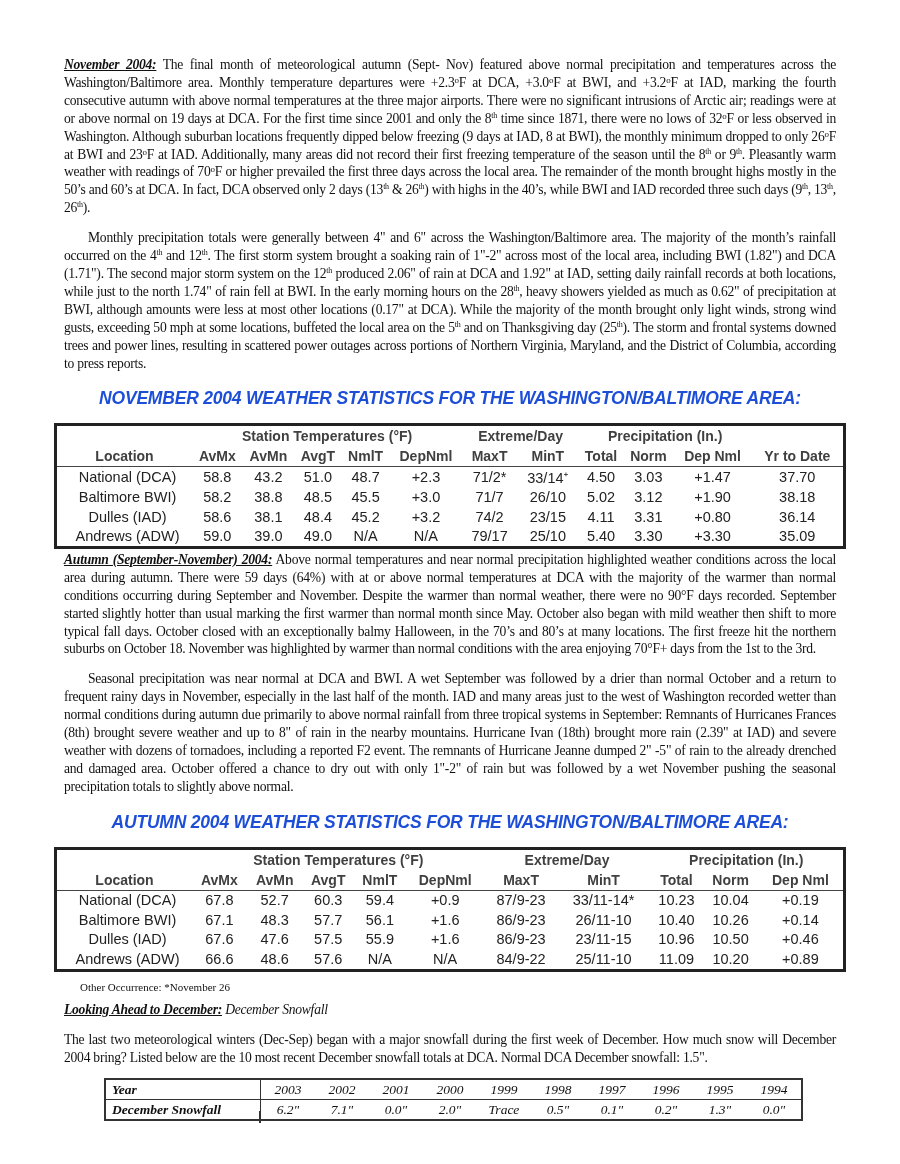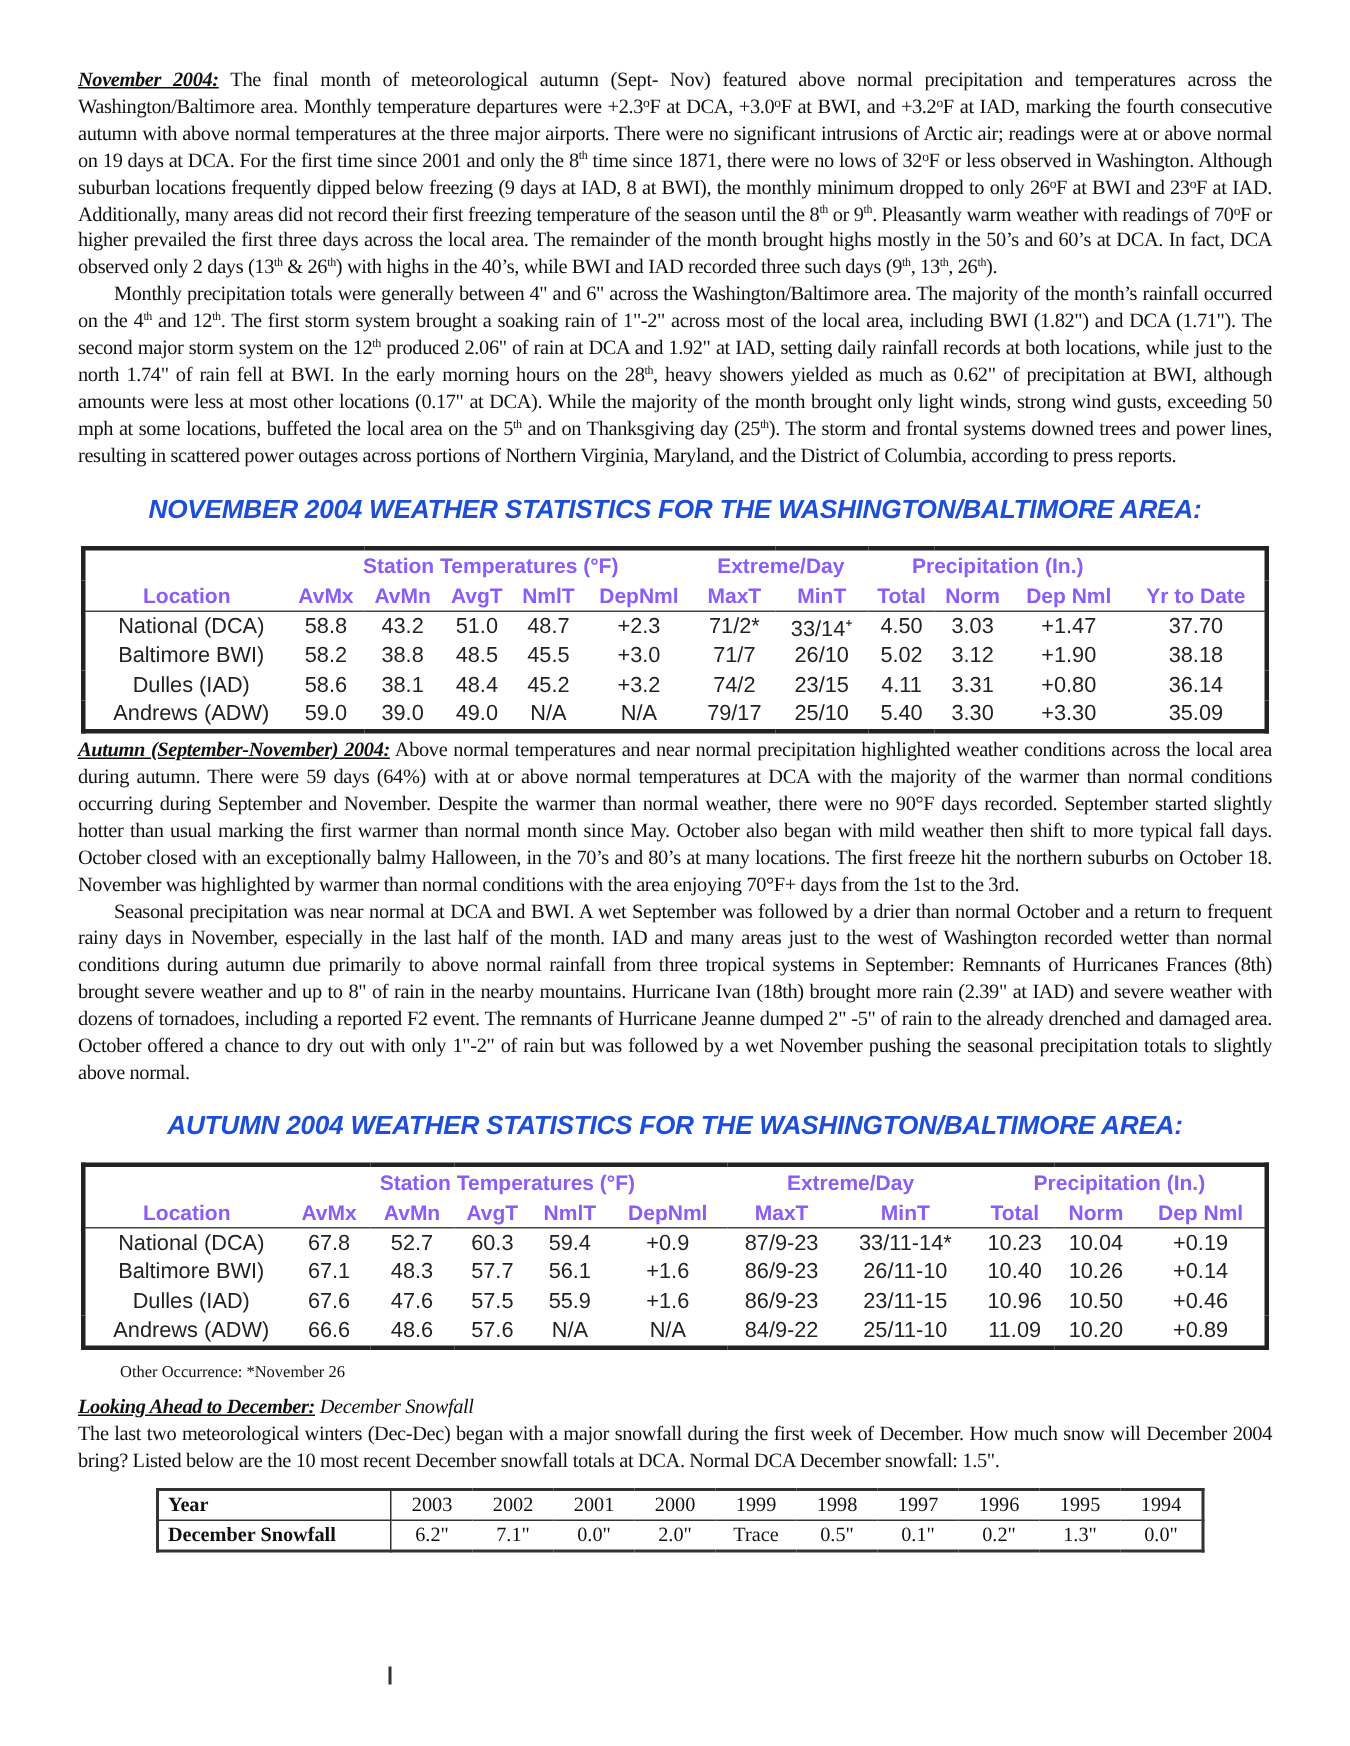--- a/index.html
+++ b/index.html
@@ -1,45 +1,45 @@
 <!DOCTYPE html>
 <html><head>
 <meta charset="utf-8">
 <style>
   html, body { margin: 0; padding: 0; background: #ffffff; }
   body { width: 900px; height: 1164px; position: relative; overflow: hidden; color: #111; }
   .page { position: absolute; left: 52px; top: 44px; width: 796px; }
   .para {
     font-family: "Liberation Serif", serif;
     font-size: 13.6px; line-height: 17.9px; text-align: justify;
-    margin: 0; letter-spacing: -0.25px;
+    margin: 12px; letter-spacing: -0.25px;
   }
   .para.indent { text-indent: 24px; }
   .lead { font-weight: bold; font-style: italic; text-decoration: underline; }
   sup { font-size: 8px; line-height: 0; vertical-align: 5px; }
   .deg { font-size: 9px; vertical-align: 4px; line-height: 0; }
   .section-title {
     font-family: "Liberation Sans", sans-serif; font-weight: bold; font-style: italic;
     font-size: 17.5px; text-align: center; margin: 0; letter-spacing: -0.2px; color: #1d4ed8;
   }
   table.stats {
     border-collapse: collapse; width: 792px; margin-left: 2px;
     border: 3px solid #222; font-family: "Liberation Sans", sans-serif;
   }
-  table.stats th { color: #8b5cf6; font-weight: bold; font-size: 14px; padding: 0; height: 20px; }
+  table.stats th { color: #404040; font-weight: bold; font-size: 14px; padding: 0; height: 20px; }
   table.stats td { font-size: 14.5px; padding: 0; height: 19.5px; color: #222; }
   table.stats tr.colhead th { border-bottom: 1px solid #444; }
   table.stats td.loc { text-align: center; padding-left: 6px; }
   table.stats td.num { text-align: center; }
   .note { font-family: "Liberation Serif", serif; font-size: 11px; margin: 0; }
   table.snow {
     border-collapse: collapse; margin-left: 52px; font-family: "Liberation Serif", serif;
     border: 2px solid #333;
   }
-  table.snow td { font-size: 13.5px; height: 19px; padding: 0 6px; text-align: center; }
+  table.snow td { font-size: 13.5px; height: 19px; padding: 0 6px; text-align: center; font-style: italic; }
   table.snow td.lbl { font-weight: bold; text-align: left; width: 142px; border-right: 1.5px solid #333; }
   table.snow tr.r1 td { border-bottom: 1.5px solid #333; }
   .tick { position: absolute; width: 1.5px; height: 12px; background: #333; }
 </style>
 </head>
 <body>
 
 <div class="page">
 
   <p class="para" id="nov-p1"><span class="lead">November 2004:</span><span> The final month of meteorological autumn (Sept- Nov) featured above normal precipitation and temperatures across the Washington/Baltimore area. Monthly temperature departures were +2.3</span><span class="deg">o</span><span>F at DCA, +3.0</span><span class="deg">o</span><span>F at BWI, and +3.2</span><span class="deg">o</span><span>F at IAD, marking the fourth consecutive autumn with above normal temperatures at the three major airports. There were no significant intrusions of Arctic air; readings were at or above normal on 19 days at DCA. For the first time since 2001 and only the 8</span><sup>th</sup><span> time since 1871, there were no lows of 32</span><span class="deg">o</span><span>F or less observed in Washington. Although suburban locations frequently dipped below freezing (9 days at IAD, 8 at BWI), the monthly minimum dropped to only 26</span><span class="deg">o</span><span>F at BWI and 23</span><span class="deg">o</span><span>F at IAD.  Additionally, many areas did not record their first freezing temperature of the season until the 8</span><sup>th</sup><span> or 9</span><sup>th</sup><span>. Pleasantly warm weather with readings of 70</span><span class="deg">o</span><span>F or higher prevailed the first three days across the local area. The remainder of the month brought highs mostly in the 50’s and 60’s at DCA. In fact, DCA observed only 2 days (13</span><sup>th</sup><span> &amp; 26</span><sup>th</sup><span>) with highs in the 40’s, while BWI and IAD recorded three such days (9</span><sup>th</sup><span>, 13</span><sup>th</sup><span>, 26</span><sup>th</sup><span>).</span></p>
@@ -209,21 +209,21 @@
           <td class="num">25/11-10</td>
           <td class="num">11.09</td>
           <td class="num">10.20</td>
           <td class="num">+0.89</td>
         </tr>
       </tbody>
   </table>
   <p class="note" style="margin-top:9px;margin-left:28px;">Other Occurrence: *November 26</p>
 
   <p class="para" style="margin-top:8px;"><span class="lead">Looking Ahead to December:</span><i> December Snowfall</i></p>
-  <p class="para">The last two meteorological winters (Dec-Dec) began with a major snowfall during the first week of December. How much snow will December 2004 bring? Listed below are the 10 most recent December snowfall totals at DCA. Normal DCA December  snowfall: 1.5".</p>
+  <p class="para">The last two meteorological winters (Dec-Sep) began with a major snowfall during the first week of December. How much snow will December 2004 bring? Listed below are the 10 most recent December snowfall totals at DCA. Normal DCA December  snowfall: 1.5".</p>
 
   <table class="snow" style="margin-top:9px;">
     <tbody>
         <tr class="r1" id="snow-years">
       <td class="lbl">Year</td>
     <td style="width: 42px;">2003</td>
           <td style="width: 42px;">2002</td>
           <td style="width: 42px;">2001</td>
           <td style="width: 42px;">2000</td>
           <td style="width: 42px;">1999</td>

